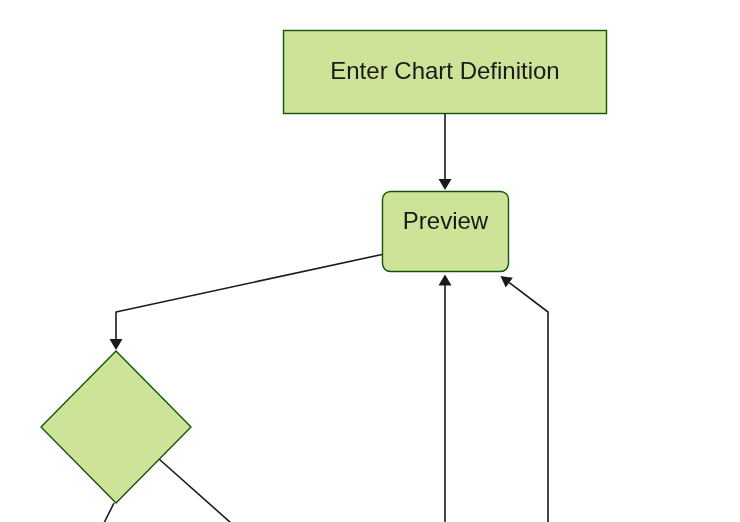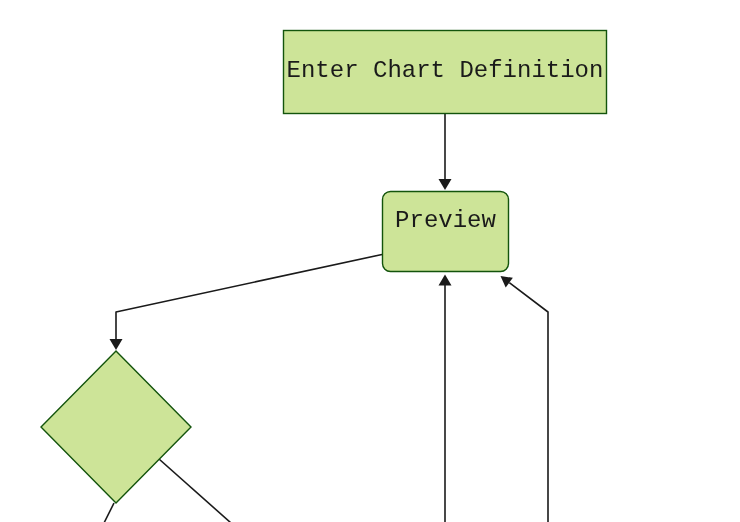--- a/index.html
+++ b/index.html
@@ -6,21 +6,21 @@
     margin: 0;
     padding: 0;
     background: #ffffff;
   }
   .stage {
     position: relative;
     width: 740px;
     height: 522px;
     background: #ffffff;
     overflow: hidden;
-    font-family: Liberation Mono, monospace;
+    font-family: Liberation Sans, sans-serif;
   }
   .edges-layer {
     position: absolute;
     left: 0;
     top: 0;
     width: 740px;
     height: 522px;
     display: block;
   }
   .edge-line {

